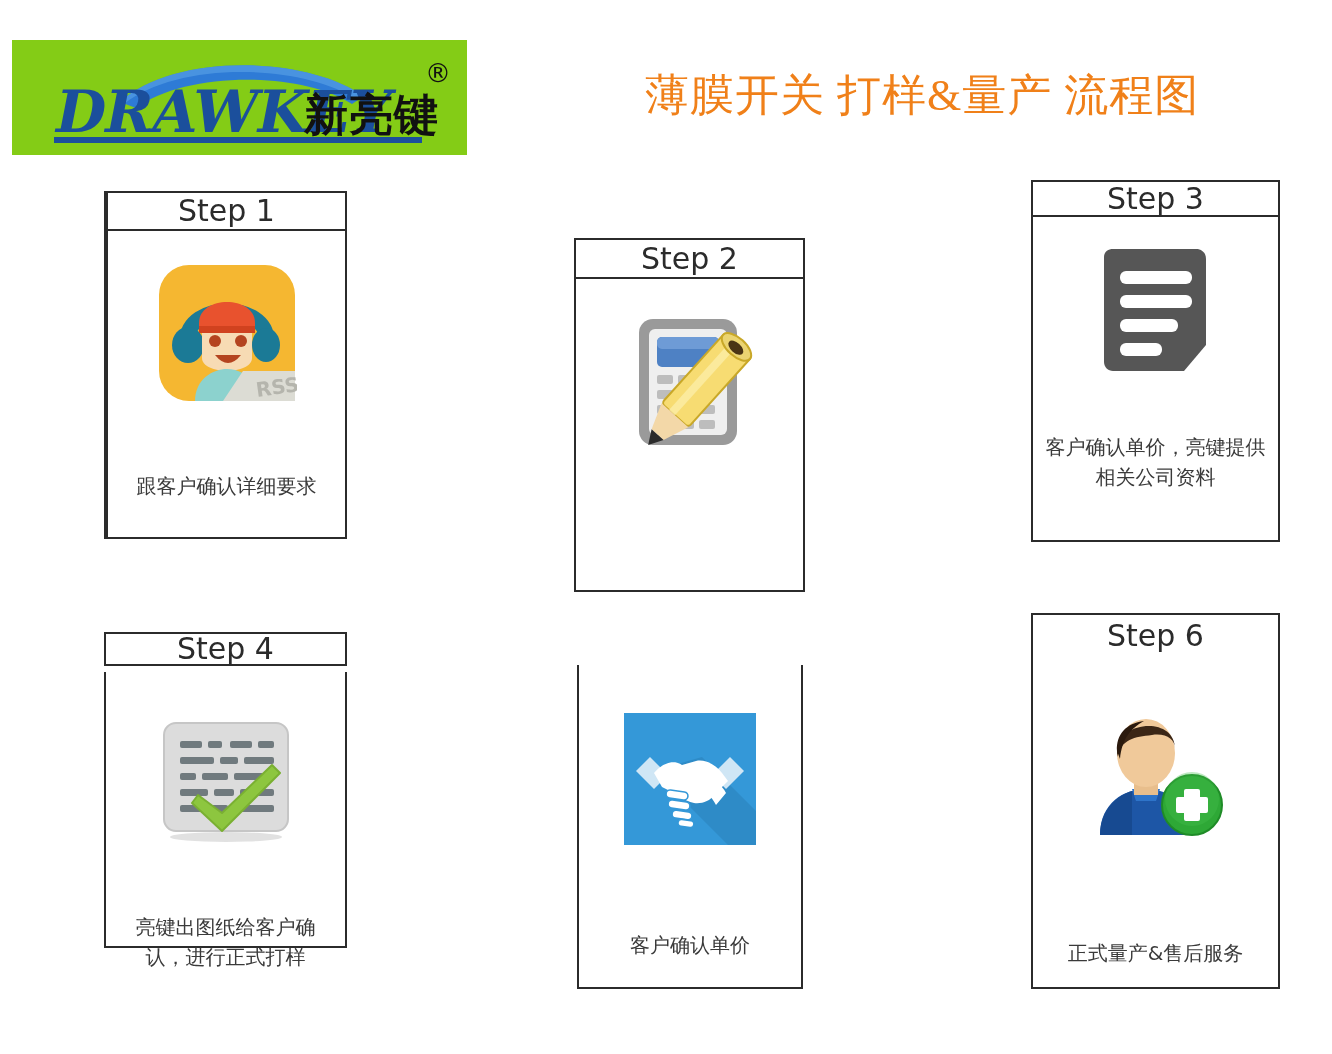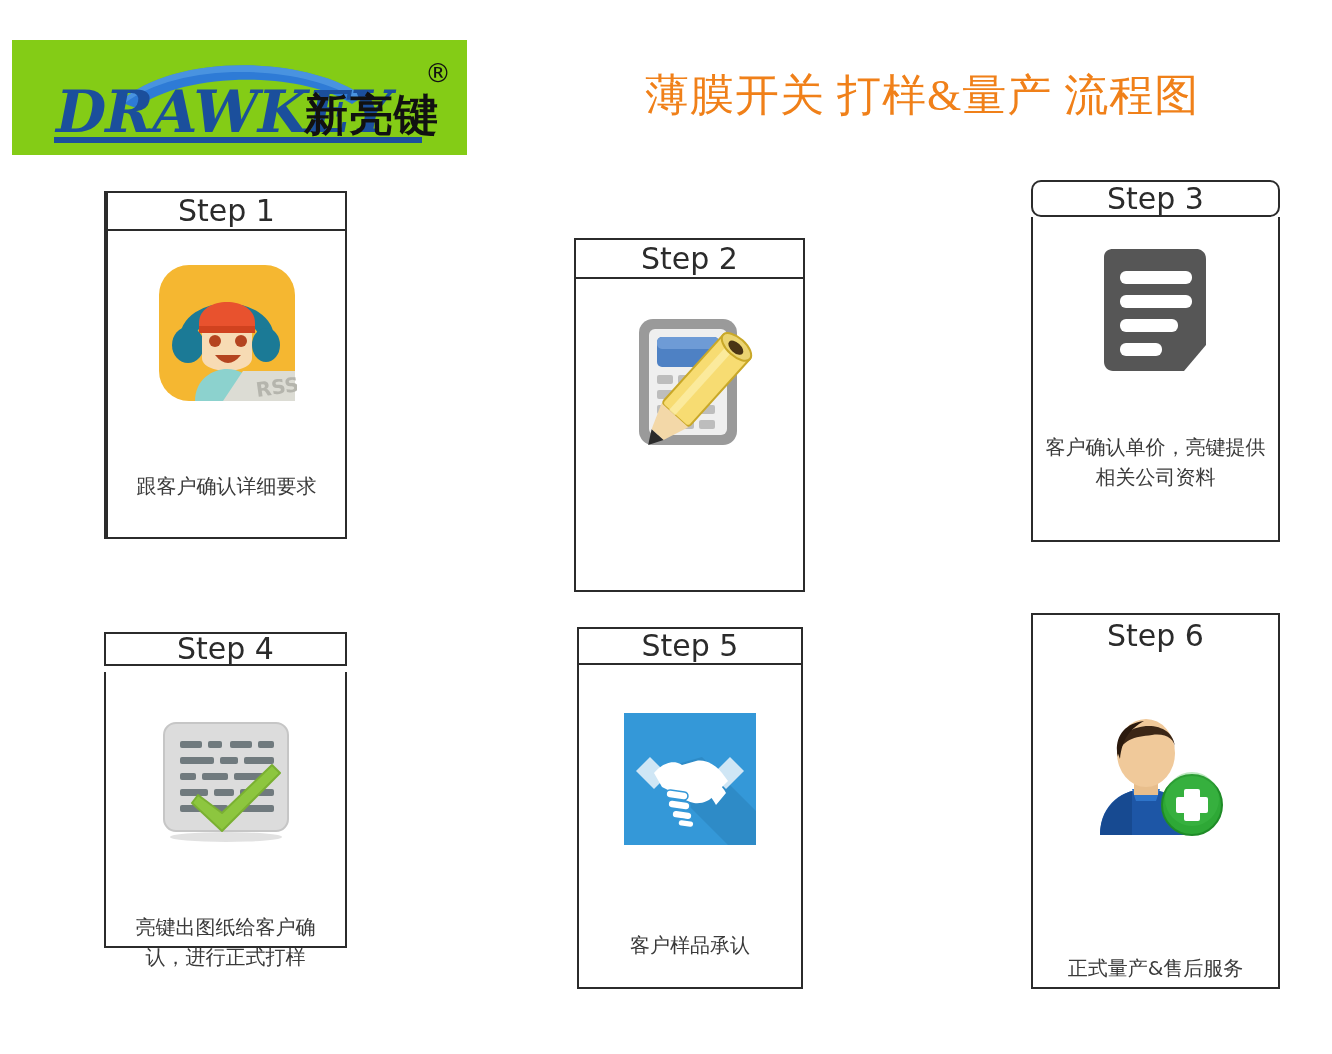--- a/index.html
+++ b/index.html
@@ -204,21 +204,21 @@
           <ellipse cx="80" cy="25" rx="9" ry="5" fill="#4A3414"></ellipse>
           <path d="M62 116 L 98 116 L 88 142 L 72 142 Z" fill="#F3D8A8"></path>
           <path d="M72 142 L 88 142 L 80 156 Z" fill="#2B2B2B"></path>
         </g>
       </svg>
     </div>
   </div>
 </div>
 
 <div class="card" id="card-3" style="left:1031px; top:180px; width:249px; height:362px;">
-  <div class="card-header" style="height:37px;border-radius:10px;">
+  <div class="card-header" style="height:37px;">
     <span class="step-label">Step 3</span>
   </div>
   <div class="card-body" style="top:37px; height:325px;">
     <div class="icon-wrap" style="top:30px; height:140px;">
       <svg class="icon-svg" width="120" height="140" viewBox="0 0 120 140">
         <path d="M8 10 C 8 5, 12 2, 17 2 L 100 2 C 106 2, 110 6, 110 12 L 110 98 L 88 124 L 17 124 C 12 124, 8 120, 8 115 Z" fill="#565656"></path>
         <rect x="24" y="24" width="72" height="13" rx="6" fill="#FFFFFF"></rect>
         <rect x="24" y="48" width="72" height="13" rx="6" fill="#FFFFFF"></rect>
         <rect x="24" y="72" width="58" height="13" rx="6" fill="#FFFFFF"></rect>
         <rect x="24" y="96" width="42" height="13" rx="6" fill="#FFFFFF"></rect>
@@ -256,23 +256,20 @@
           <rect x="78" y="88" width="40" height="7" rx="2"></rect>
         </g>
         <path d="M42 78 L 36 86 L 66 114 L 124 56 L 116 48 L 66 96 Z" fill="#8DC63F" stroke="#7AB032" stroke-width="2" stroke-linejoin="round"></path>
       </svg>
     </div>
     <div class="caption" style="top:240px;">亮键出图纸给客户确认，进行正式打样</div>
   </div>
 </div>
 
 <div class="card" id="card-5" style="left:577px; top:627px; width:226px; height:362px;">
-  <div class="card-header" style="height:38px;">
-    <span class="step-label">Step 5</span>
-  </div>
   <div class="card-body" style="top:38px; height:324px;">
     <div class="icon-wrap" style="top:48px; height:132px;">
       <svg class="icon-svg" width="132" height="132" viewBox="0 0 132 132">
         <rect x="0" y="0" width="132" height="132" fill="#3498D8"></rect>
 
         <path d="M30 58 L 104 132 L 132 132 L 132 98 L 78 44 Z" fill="#2B84BE" opacity="0.65"></path>
 
         <path d="M12 58 L 26 44 L 44 62 L 30 76 Z" fill="#CFE6F5"></path>
         <path d="M120 58 L 106 44 L 88 62 L 102 76 Z" fill="#CFE6F5"></path>
 
@@ -282,21 +279,21 @@
 
         <g fill="#FFFFFF" stroke="#3498D8" stroke-width="1.6">
           <rect x="42" y="78" width="22" height="8" rx="4" transform="rotate(8 53 82)"></rect>
           <rect x="44" y="88" width="22" height="8" rx="4" transform="rotate(8 55 92)"></rect>
           <rect x="48" y="98" width="20" height="8" rx="4" transform="rotate(8 58 102)"></rect>
           <rect x="54" y="107" width="16" height="7" rx="3.5" transform="rotate(8 62 110)"></rect>
         </g>
         <path d="M72 72 C 80 76, 88 84, 92 92 L 102 80 C 98 72, 90 66, 82 64 Z" fill="#FFFFFF"></path>
       </svg>
     </div>
-    <div class="caption" style="top:265px;">客户样品承认</div>
+    <div class="caption" style="top:265px;">客户确认单价</div>
   </div>
 </div>
 
 <div class="card" id="card-6" style="left:1031px; top:613px; width:249px; height:376px;">
   <div class="card-header" style="height:46px;">
     <span class="step-label">Step 6</span>
   </div>
   <div class="card-body" style="top:40px; height:336px;">
     <div class="icon-wrap" style="top:52px; height:132px;">
       <svg class="icon-svg" width="140" height="132" viewBox="0 0 140 132">
@@ -311,15 +308,15 @@
 
         <path d="M31 46 C 31 16, 89 10, 89 44 C 89 34, 80 28, 66 30 C 48 32, 36 34, 31 52 Z" fill="#3B2616"></path>
         <path d="M31 46 C 30 30, 40 18, 58 16 C 44 24, 36 34, 34 54 Z" fill="#2B1A0E"></path>
 
         <circle cx="106" cy="100" r="30" fill="#2EA836" stroke="#1F8B27" stroke-width="2"></circle>
         <circle cx="106" cy="94" r="27" fill="#45C04C" opacity="0.35"></circle>
         <rect x="98" y="84" width="16" height="32" rx="2" fill="#FFFFFF"></rect>
         <rect x="90" y="92" width="32" height="16" rx="2" fill="#FFFFFF"></rect>
       </svg>
     </div>
-    <div class="caption" style="top:300px;">正式量产&amp;售后服务</div>
+    <div class="caption" style="top:285px;">正式量产&amp;售后服务</div>
   </div>
 </div>
 
 </body></html>

